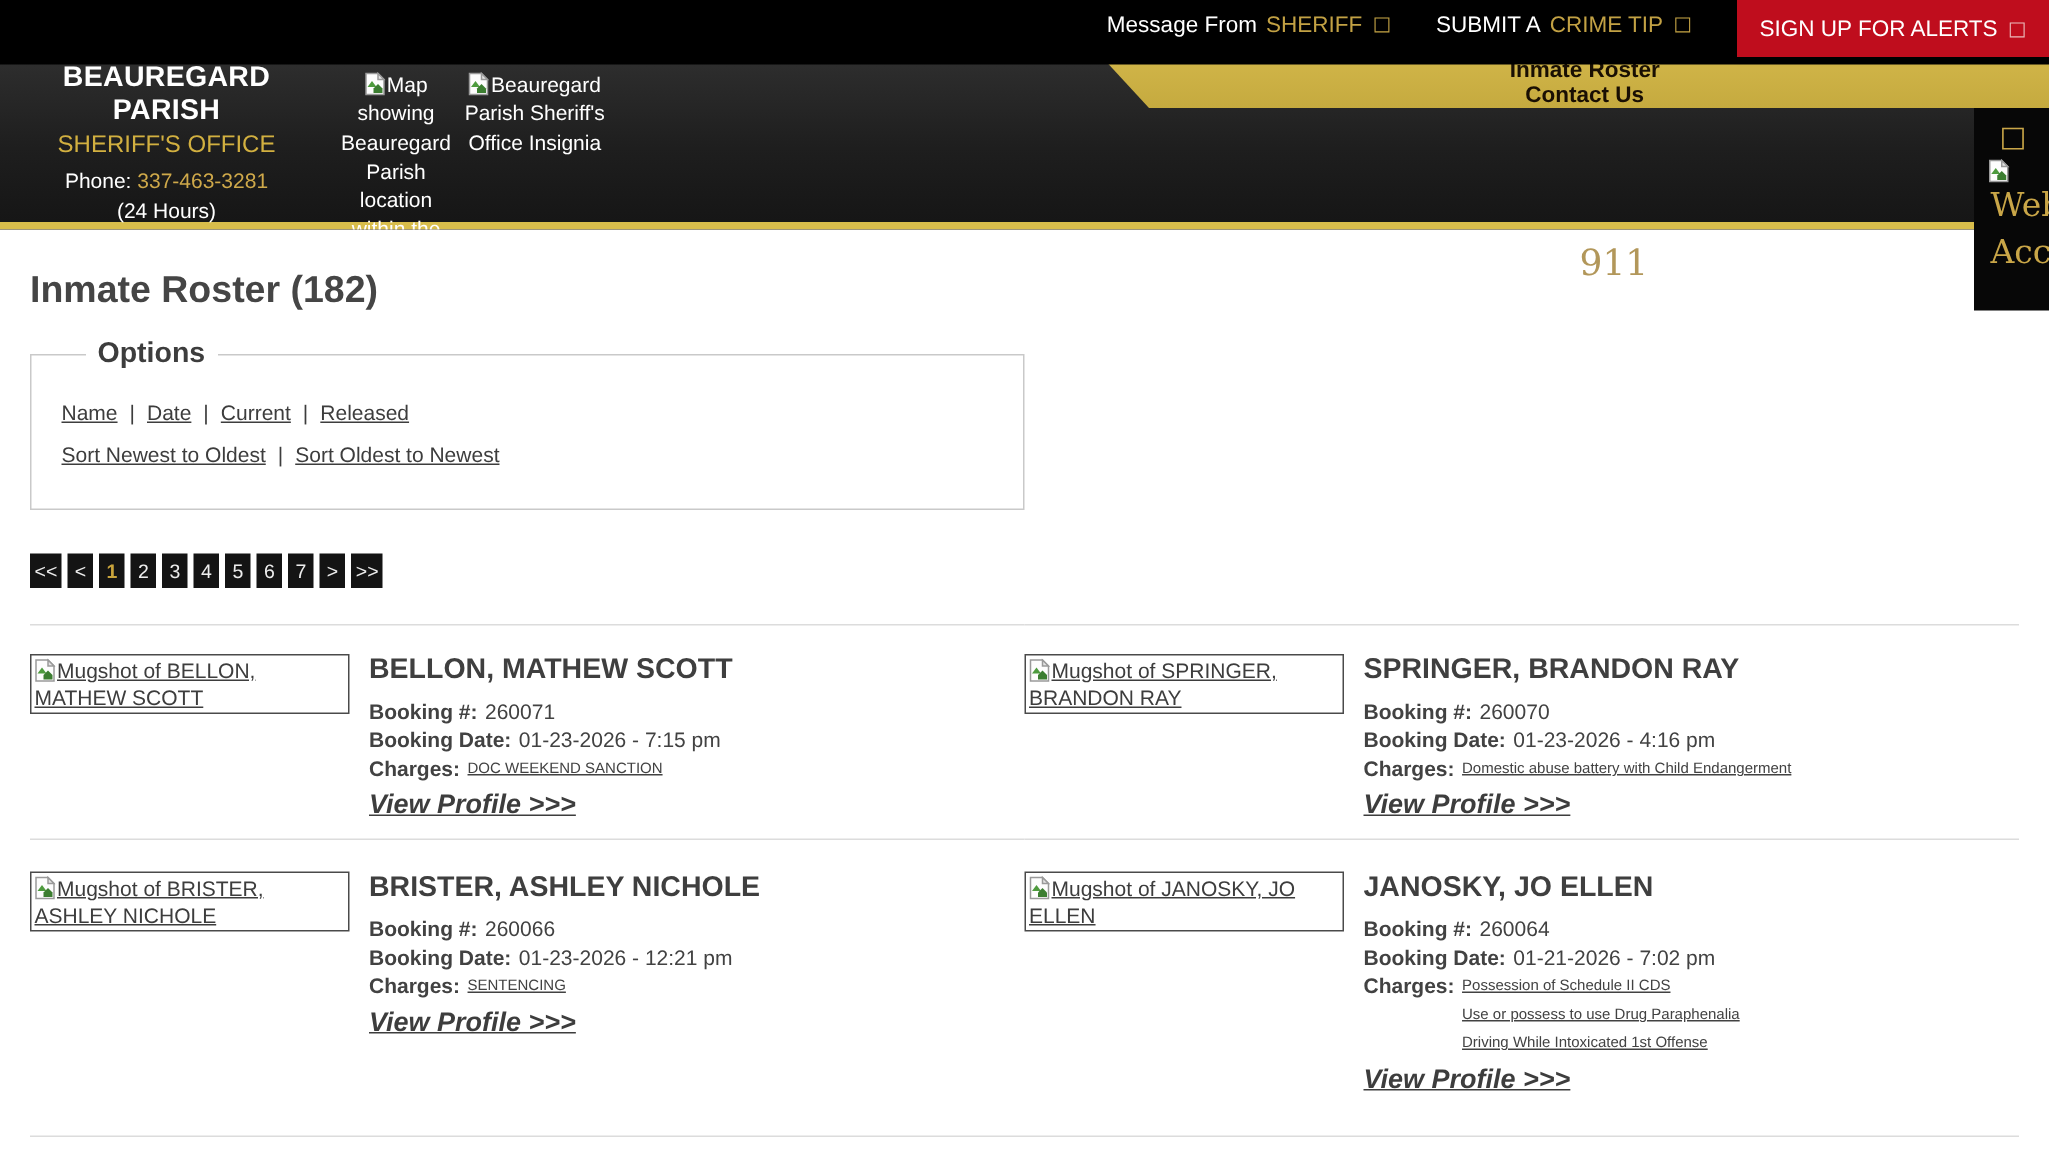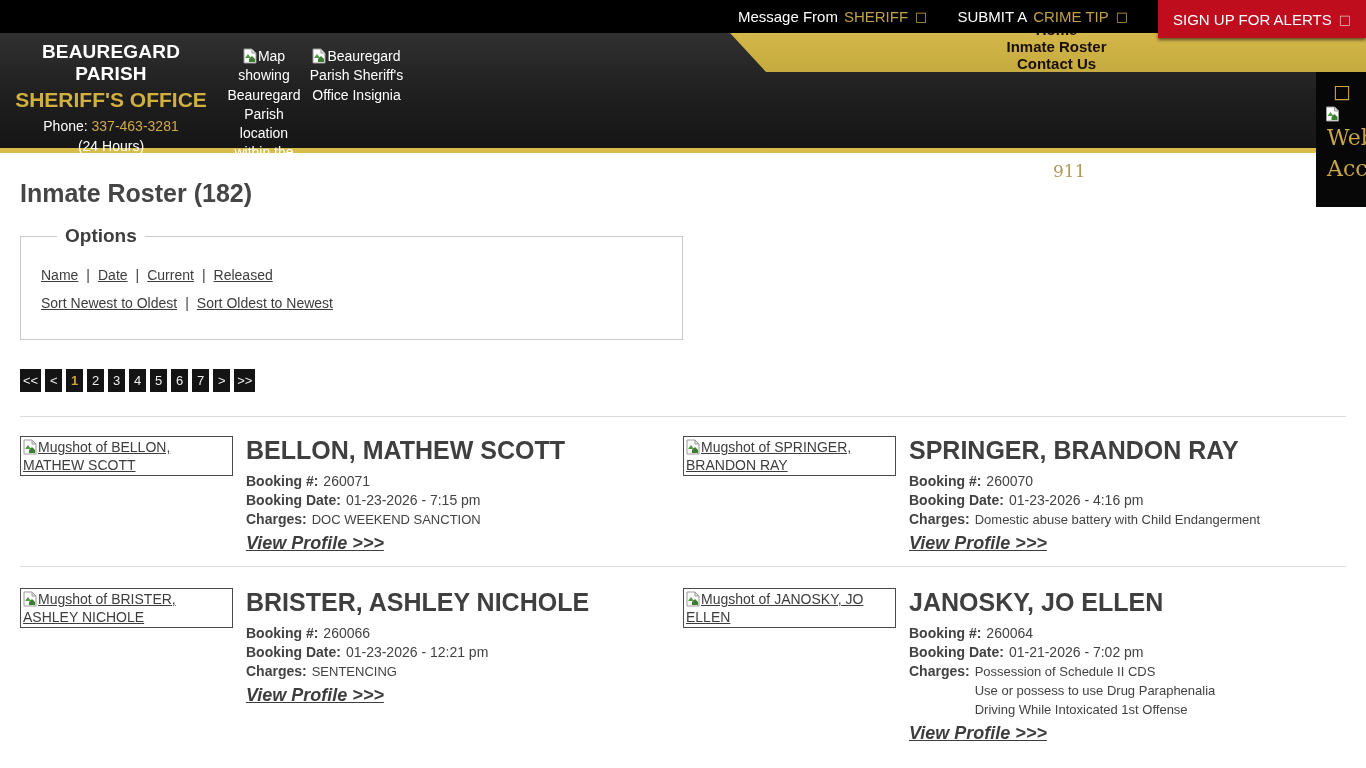--- a/index.html
+++ b/index.html
@@ -1,38 +1,38 @@
 <!DOCTYPE html>
 <html><head>
 <meta charset="utf-8">
 <style>
   html,body{margin:0;padding:0;background:#fff;}
   #viewport{position:relative;width:1366px;height:768px;overflow:hidden;background:#fff;
             font-family:"Liberation Sans",sans-serif;}
 
   
-  .topbar{position:absolute;top:0;left:0;width:1366px;height:33px;background:#000;z-index:8;
+  .topbar{position:absolute;top:0;left:0;width:1366px;height:43px;background:#000;z-index:8;
           display:flex;justify-content:flex-end;align-items:flex-start;}
   .tb-link{display:flex;align-items:center;height:33px;margin-right:30px;color:#fff;
            font-size:15px;text-decoration:none;white-space:nowrap;}
   .tb-link .hl{color:#c2a144;margin-left:6px;}
   .glyph{font-family:"DejaVu Sans",sans-serif;font-size:13px;color:#c2a144;margin-left:7px;}
   .alerts-btn{display:flex;align-items:center;height:38px;padding:0 15px;background:#bf0d1d;
               color:#fff;font-size:15px;text-decoration:none;white-space:nowrap;
               box-shadow:0 2px 3px rgba(0,0,0,.55);}
   .alerts-btn .glyph{color:#e9b7b7;}
 
   
   .header{position:absolute;top:33px;left:0;width:1366px;height:120px;overflow:hidden;
           background:linear-gradient(180deg,#303030 0%,#1e1e1e 55%,#151515 100%);}
   .gold-rule{position:absolute;left:0;right:0;bottom:0;height:5px;background:#d8bd4b;z-index:1;}
 
   .brand{position:absolute;left:12px;top:8px;width:198px;text-align:center;color:#fff;z-index:2;}
   .brand-l1{font-size:19px;font-weight:bold;letter-spacing:.2px;}
-  .brand-l2{font-size:21px;font-weight:bold;color:#d2b040;margin-top:3px;}
+  .brand-l2{font-size:16px;font-weight:normal;color:#d2b040;margin-top:3px;}
   .brand-phone{font-size:14px;margin-top:6px;}
   .brand-phone a{color:#cfa94a;text-decoration:none;}
   .brand-hours{font-size:14px;margin-top:4px;}
 
   .bimg{position:absolute;top:14px;color:#fff;font-size:14px;line-height:19.3px;
         text-align:center;z-index:2;}
   .bimg-map{left:224px;width:80px;}
   .bimg-insignia{left:307px;width:99px;}
   .bimg svg{display:inline-block;vertical-align:-3px;margin-right:1px;}
 
@@ -46,21 +46,21 @@
   
   .a11y{position:absolute;left:1316px;top:72px;width:140px;height:135px;background:#070707;
         z-index:9;cursor:pointer;}
   .a11y .sq{display:block;margin:10px 0 0 17px;width:30px;color:#c9a648;
             font-family:"DejaVu Sans",sans-serif;font-size:19px;line-height:19px;}
   .a11y svg{display:block;margin:5px 0 0 9px;}
   .a11y-txt{margin-left:11px;color:#c9a648;font-family:"DejaVu Serif",serif;
             font-size:22px;line-height:31px;white-space:nowrap;}
 
   .emergency{position:absolute;left:1053px;top:161px;color:#b2975a;
-             font-family:"DejaVu Serif",serif;font-size:17px;}
+             font-family:"DejaVu Serif",serif;font-size:24px;}
 
   
   .main{position:absolute;top:153px;left:0;width:1366px;padding:0 20px;box-sizing:border-box;}
   h1.page-title{margin:26px 0 0;font-size:25px;font-weight:bold;color:#454545;}
 
   fieldset.options{margin:17px 0 0;width:663px;box-sizing:border-box;
                    border:1px solid #c9c9c9;padding:8px 0 28px 20px;}
   fieldset.options legend{font-size:19px;font-weight:bold;color:#3d3d3d;margin-left:16px;padding:0 8px;}
   .opt-row{margin-top:12px;font-size:14px;color:#3d3d3d;}
   .opt-row a{color:#3d3d3d;}
@@ -73,25 +73,25 @@
 
   .roster{margin-top:24px;display:grid;grid-template-columns:663px 663px;}
   .cell{border-top:1px solid #dcdcdc;padding:19px 0 12px;display:flex;align-items:flex-start;}
   .cell.r2{padding:21px 0 27px;}
   .bottom-rule{border-top:1px solid #dcdcdc;height:0;}
 
   .mug{width:213px;min-height:36px;border:1px solid #4a4a4a;padding:1px 2px;box-sizing:border-box;
        font-size:14px;line-height:18px;color:#3d3d3d;background:#fff;}
   .mug svg{display:inline-block;vertical-align:-3px;margin-right:1px;}
   .det{margin-left:13px;flex:1;}
-  .det h2{margin:0 0 7px;font-size:25px;font-weight:bold;color:#3f3f3f;}
+  .det h2{margin:0 0 7px;font-size:19px;font-weight:bold;color:#3f3f3f;}
   .dline{font-size:14px;line-height:19px;color:#424242;}
   .dline b{margin-right:5px;}
   .charges{display:flex;}
-  .charges .vals div{font-size:13px;line-height:19px;color:#424242;}
+  .charges .vals div{font-size:10px;line-height:19px;color:#424242;text-decoration:underline;}
   .vp{display:inline-block;margin-top:4px;font-size:18px;font-weight:bold;font-style:italic;
       color:#3d3d3d;}
 </style>
 </head>
 <body>
 
 <div id="viewport">
 
   <div class="topbar">
     <a href="#" class="tb-link">

